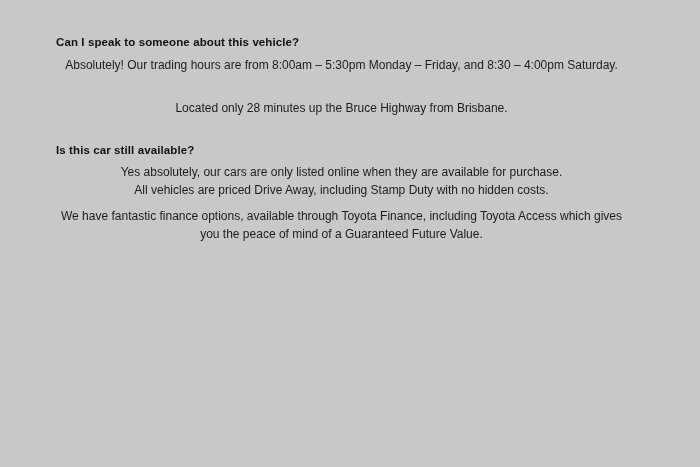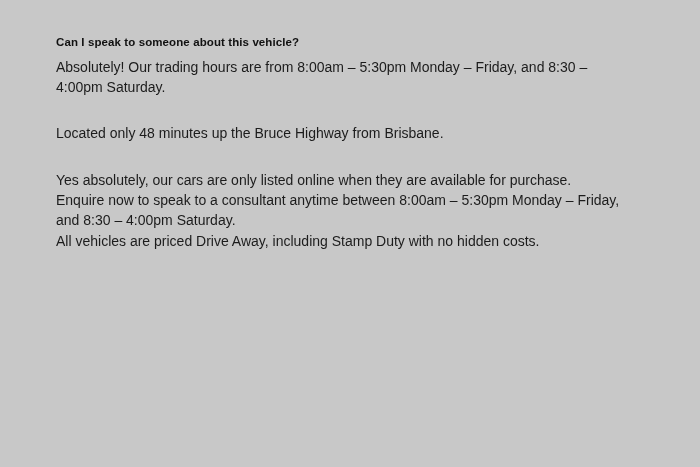--- a/index.html
+++ b/index.html
@@ -26,47 +26,49 @@
   }
   .faq-question {
     font-size: 11.5px;
     font-weight: bold;
     color: #111111;
     letter-spacing: 0.1px;
     margin: 0 0 7px 0;
     line-height: 1.2;
   }
   .faq-para {
-    font-size: 14px;
+    font-size: 12px;
     font-weight: normal;
     color: #1c1c1c;
     line-height: 1.45;
     margin: 0 0 9px 0;
     max-width: 590px;
+    text-align: center;
   }
   .faq-para.no-gap {
     margin-bottom: 0;
   }
   .faq-para:last-child {
     margin-bottom: 0;
   }
 </style>
 </head>
 <body>
 
 <div class="page">
 
   <section class="faq-section">
     <h2 class="faq-question">Can I speak to someone about this vehicle?</h2>
     <p class="faq-para">Absolutely! Our trading hours are from 8:00am – 5:30pm Monday – Friday, and 8:30 – 4:00pm Saturday.</p>
   </section>
 
   <section class="faq-section">
-    <p class="faq-para">Located only 48 minutes up the Bruce Highway from Brisbane.</p>
+    <p class="faq-para">Located only 28 minutes up the Bruce Highway from Brisbane.</p>
   </section>
 
   <section class="faq-section">
+    <h2 class="faq-question">Is this car still available?</h2>
     <p class="faq-para no-gap">Yes absolutely, our cars are only listed online when they are available for purchase.</p>
-    <p class="faq-para no-gap">Enquire now to speak to a consultant anytime between 8:00am – 5:30pm Monday – Friday, and 8:30 – 4:00pm Saturday.</p>
     <p class="faq-para">All vehicles are priced Drive Away, including Stamp Duty with no hidden costs.</p>
+    <p class="faq-para">We have fantastic finance options, available through Toyota Finance, including Toyota Access which gives you the peace of mind of a Guaranteed Future Value.</p>
   </section>
 
 </div>
 
 </body></html>

